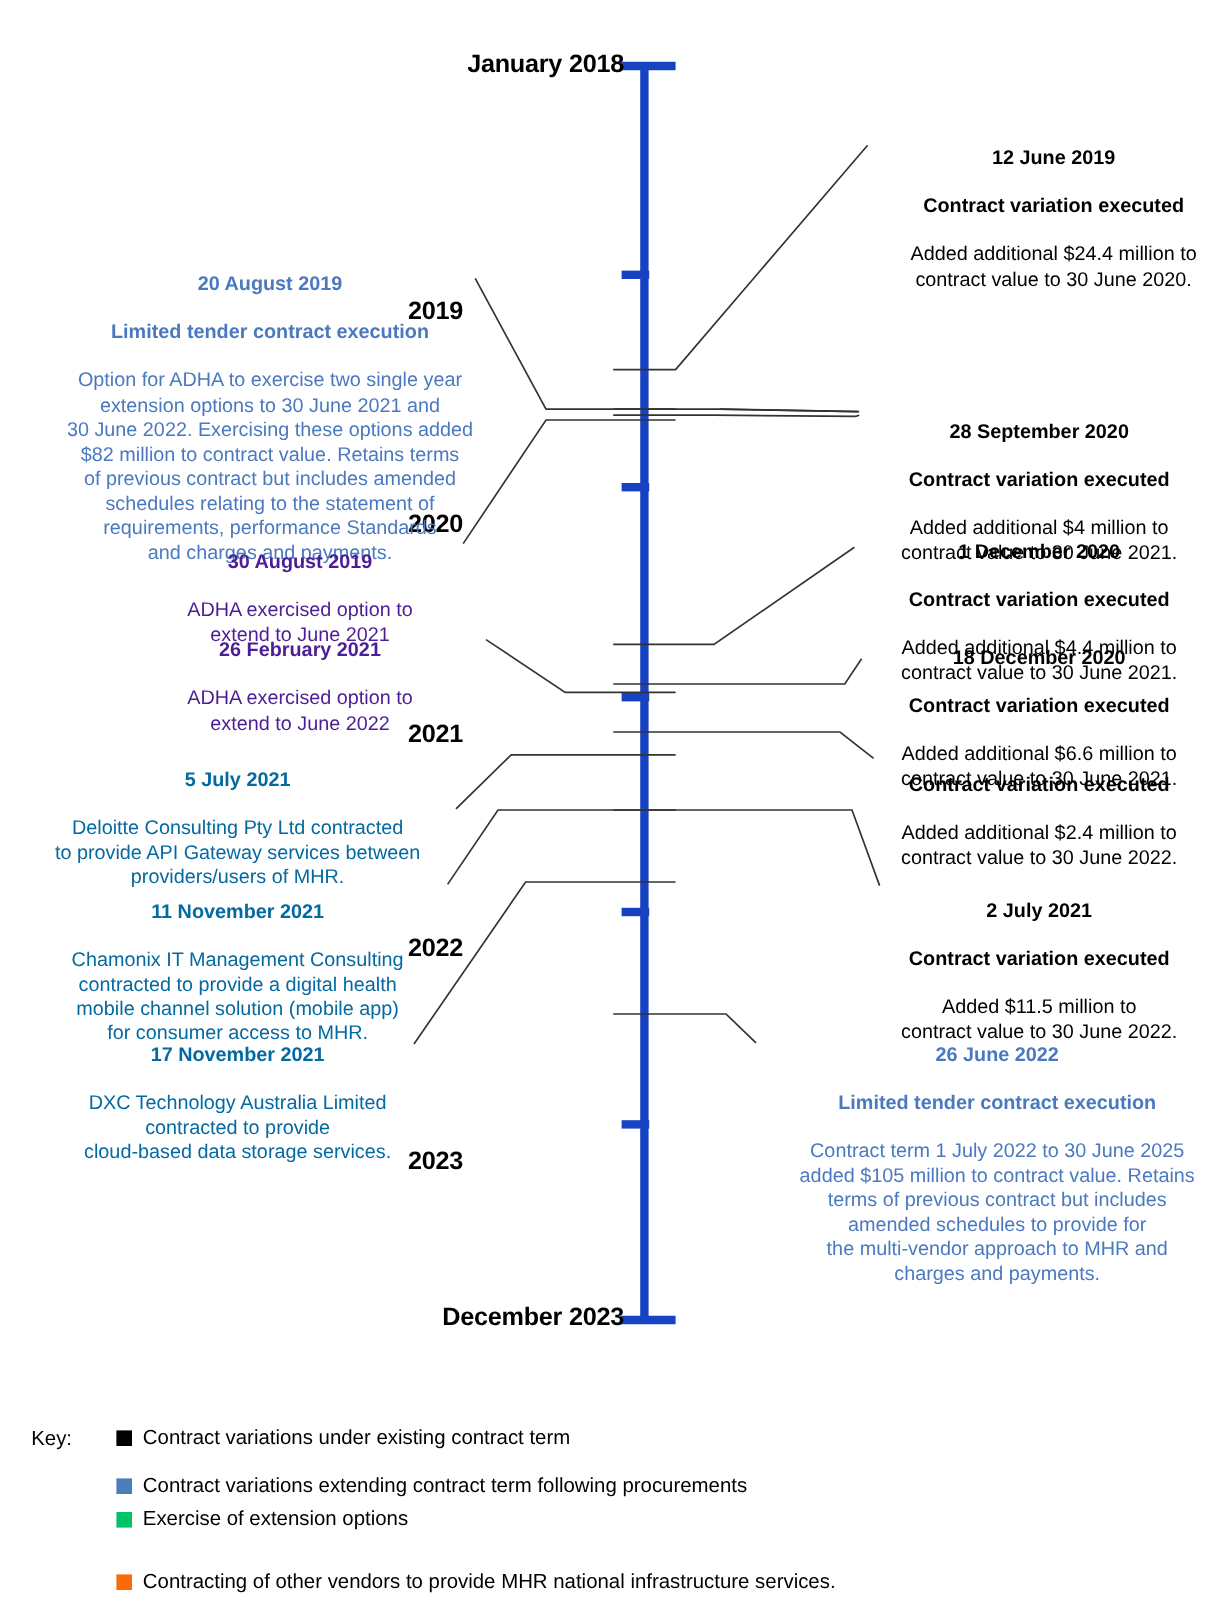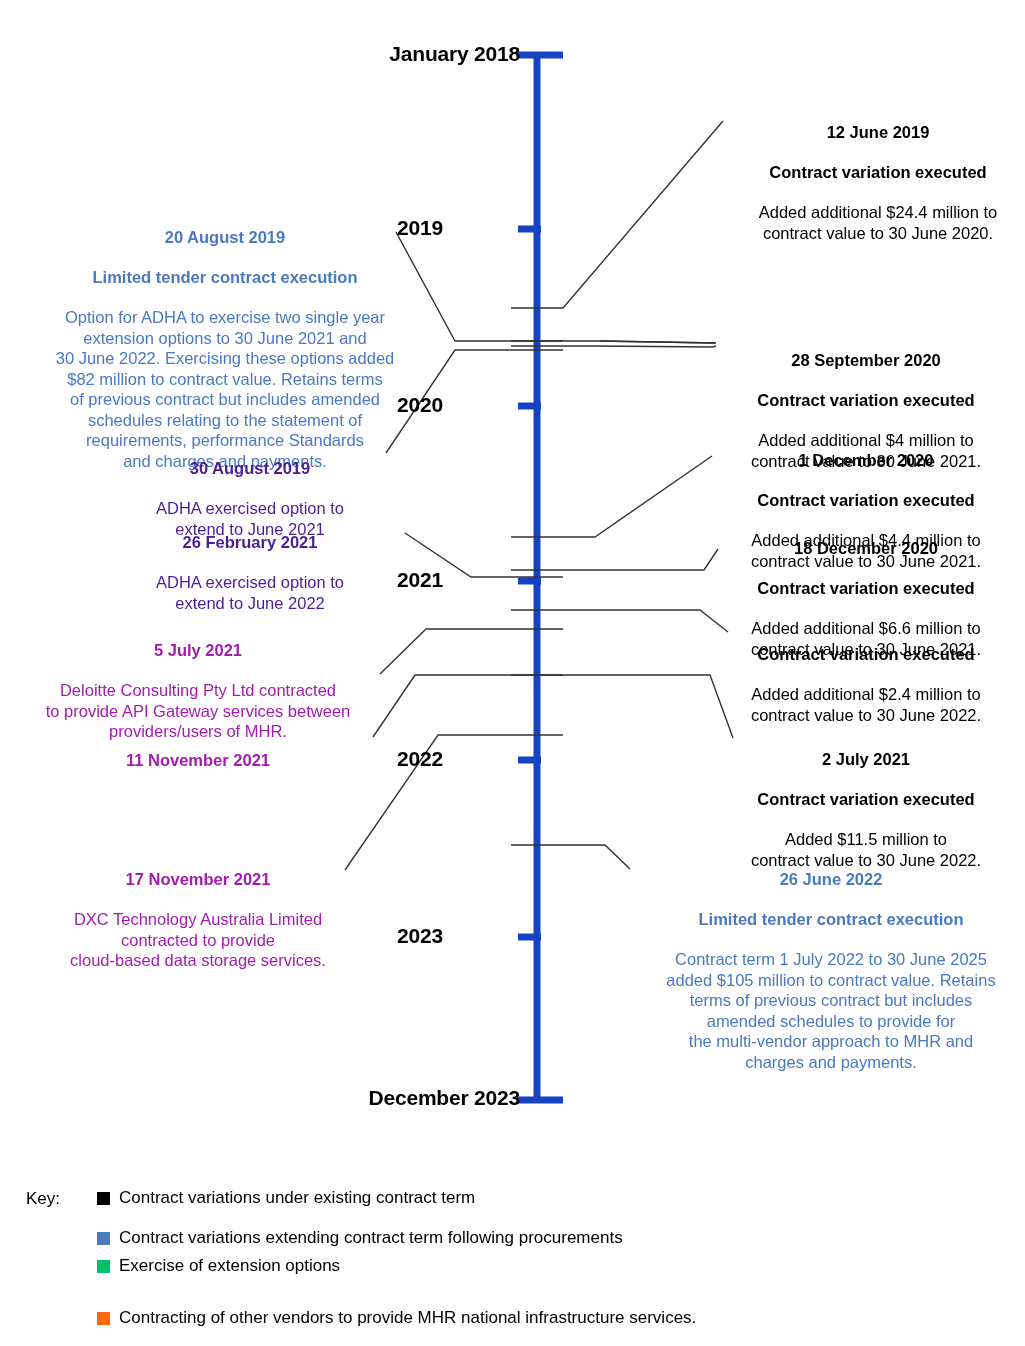--- a/index.html
+++ b/index.html
@@ -34,22 +34,23 @@
     font-weight: bold;
     letter-spacing: -0.2px;
     white-space: nowrap;
     text-align: right;
   }
   .year-label {
     position: absolute;
     font-size: 21px;
     font-weight: bold;
     white-space: nowrap;
-    text-align: center;
+    text-align: left;
     letter-spacing: -0.2px;
+    margin-top: 32px;
   }
 
   
   .event {
     position: absolute;
     text-align: center;
     line-height: 1.24;
     white-space: pre-line;
   }
   .event .ev-date {
@@ -63,21 +64,21 @@
     display: block;
   }
   .event .ev-body {
     font-weight: normal;
     font-size: 16.5px;
     display: block;
   }
   .c-black { color: #000000; }
   .c-blue  { color: #4A79C0; }
   .c-green { color: #4c1d95; }
-  .c-orange{ color: #a21caf; }
+  .c-orange{ color: #0369a1; }
 
   
   #key {
     position: absolute;
     left: 0;
     top: 1176px;
     width: 1025px;
   }
   #key-title {
     position: absolute;
@@ -237,20 +238,24 @@
 
   <div class="event c-black" style="left:716px; top:729px; width:300px;">
     <span class="ev-date">2 July 2021</span>
     <span class="ev-head">Contract variation executed</span>
     <span class="ev-body">Added $11.5 million to
 contract value to 30 June 2022.</span>
   </div>
 
   <div class="event c-orange" style="left:18px; top:730px; width:360px;">
     <span class="ev-date">11 November 2021</span>
+    <span class="ev-body">Chamonix IT Management Consulting
+contracted to provide a digital health
+mobile channel solution (mobile app)
+for consumer access to MHR.</span>
   </div>
 
   <div class="event c-orange" style="left:18px; top:849px; width:360px;">
     <span class="ev-date">17 November 2021</span>
     <span class="ev-body">DXC Technology Australia Limited
 contracted to provide
 cloud-based data storage services.</span>
   </div>
 
   <div class="event c-blue" style="left:632px; top:849px; width:398px;">

